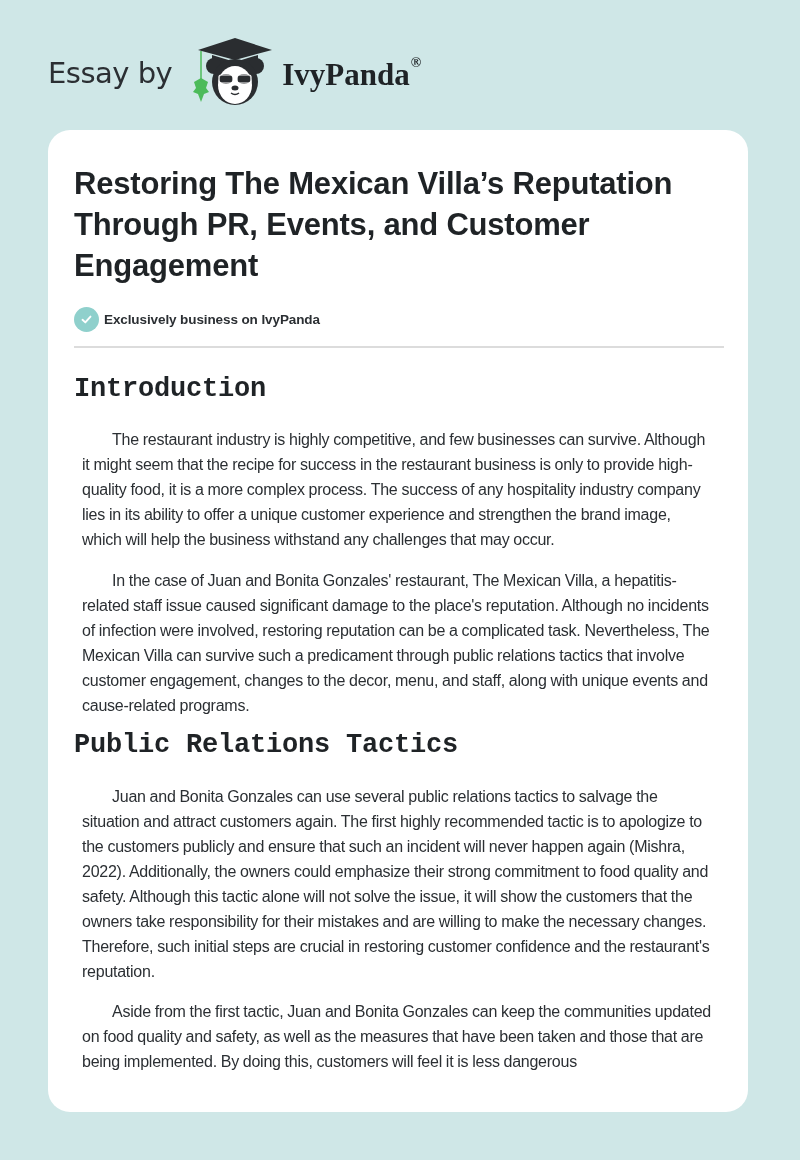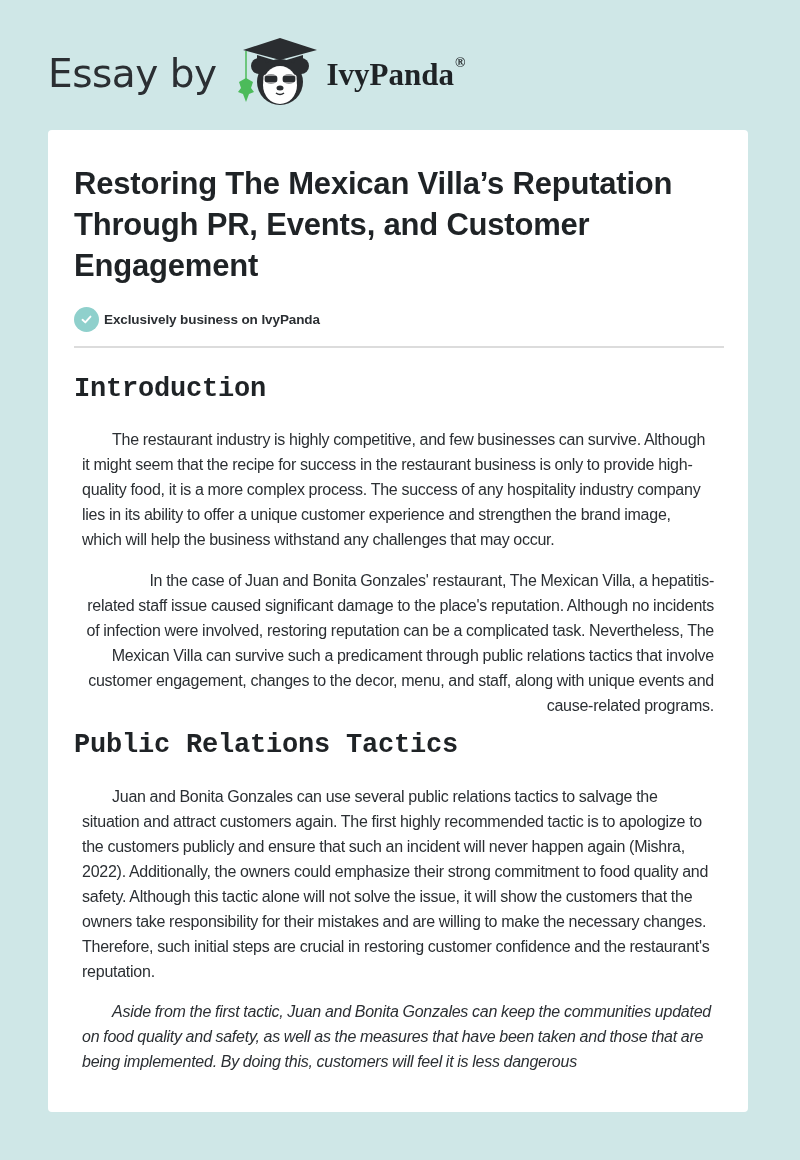--- a/index.html
+++ b/index.html
@@ -17,21 +17,21 @@
     .header {
       position: absolute;
       left: 48px;
       top: 36px;
       height: 72px;
       display: flex;
       align-items: center;
     }
     .essay-by {
       font-family: "DejaVu Sans", sans-serif;
-      font-size: 39px;
+      font-size: 29px;
       color: #2b2f33;
       letter-spacing: -0.5px;
       margin-right: 18px;
       margin-top: 2px;
     }
     .logo-mark {
       width: 86px;
       height: 72px;
       position: relative;
       margin-right: 6px;
@@ -51,21 +51,21 @@
       top: -2px;
       margin-left: 1px;
     }
     .card {
       position: absolute;
       left: 48px;
       top: 130px;
       width: 700px;
       height: 982px;
       background: #ffffff;
-      border-radius: 4px;
+      border-radius: 22px;
       overflow: hidden;
     }
     .card-inner {
       padding: 33px 26px 0 26px;
     }
     .title {
       font-family: "Liberation Sans", sans-serif;
       font-weight: bold;
       font-size: 31px;
       line-height: 41px;
@@ -122,23 +122,23 @@
       font-family: "Liberation Sans", sans-serif;
       font-size: 16px;
       line-height: 25px;
       color: #2b2f33;
       margin: 8px;
       text-indent: 30px;
       letter-spacing: -0.25px;
       word-spacing: -0.3px;
     }
     .p1 { margin-top: 21px; }
-    .p2 { margin-top: 16px; text-align: right; }
+    .p2 { margin-top: 16px; }
     .p3 { margin-top: 22px; }
-    .p4 { margin-top: 15px; font-style: italic; }
+    .p4 { margin-top: 15px; }
   </style>
 </head>
 <body>
 
 <div class="header">
   <span class="essay-by">Essay by</span>
   <div class="logo-mark">
     <svg width="86" height="72" viewBox="0 0 86 72">
 
       <polygon points="8,14 45,2 82,14 45,24" fill="#2a2d30"></polygon>

